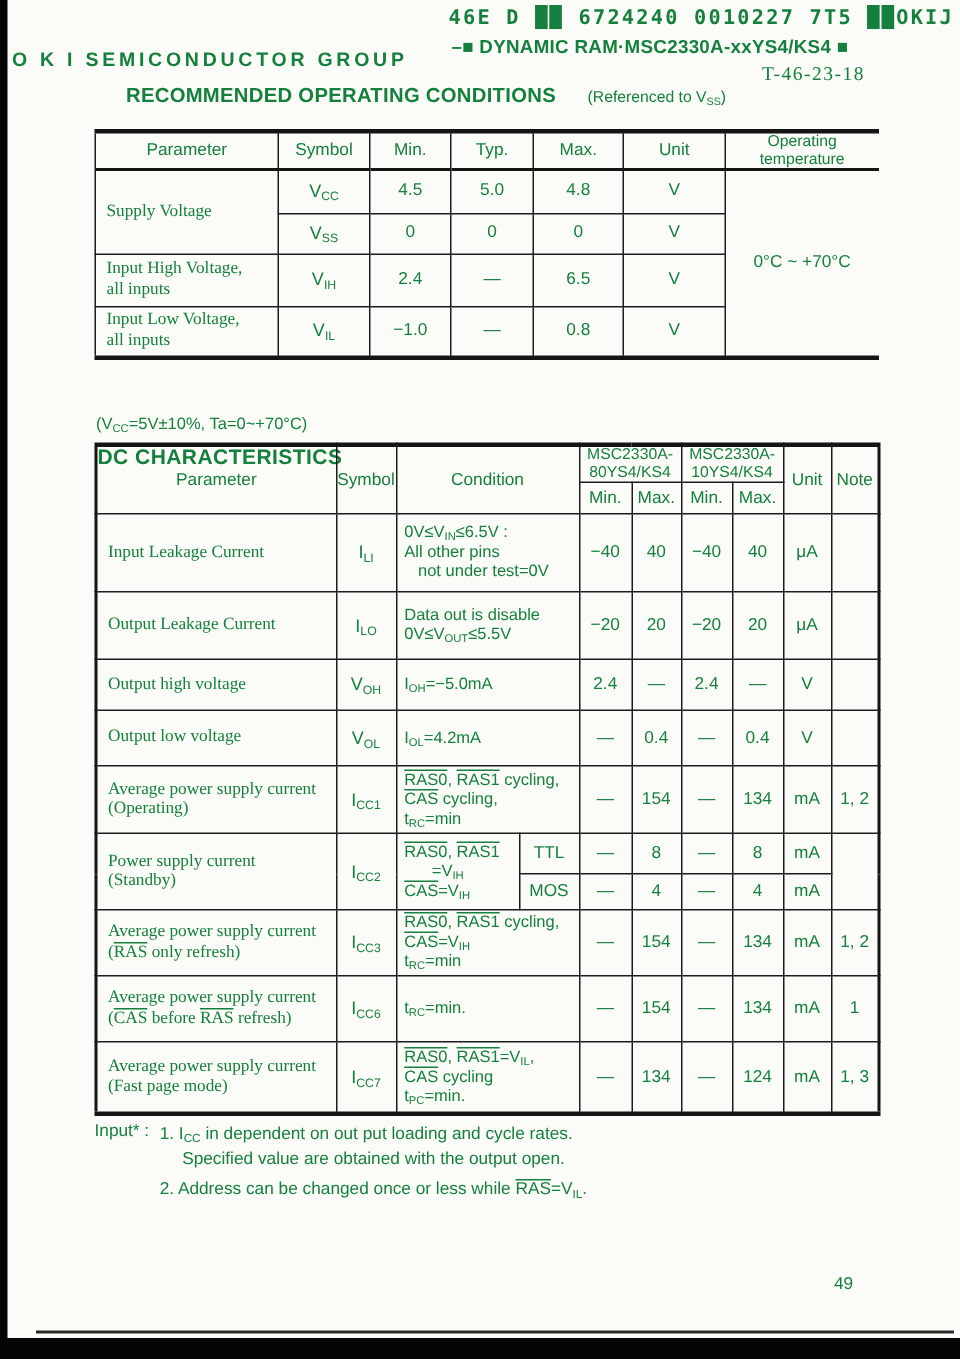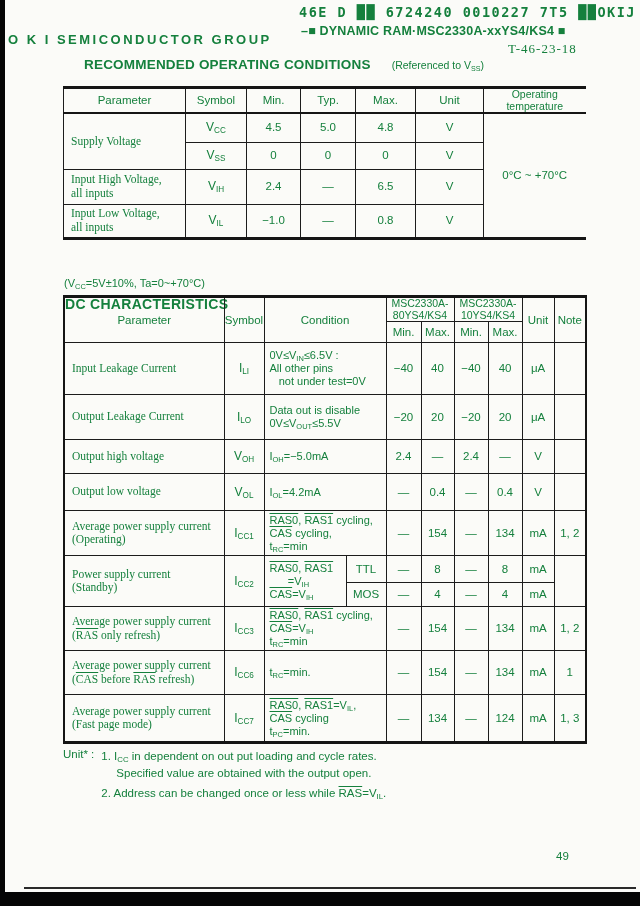--- a/index.html
+++ b/index.html
@@ -266,21 +266,21 @@
         <td>134</td>
         <td>—</td>
         <td>124</td>
         <td>mA</td>
         <td>1, 3</td>
       </tr>
     </tbody>
   </table>
 
   <div class="notes">
-    <span class="notes-label">Unit* :</span>
+    <span class="notes-label">Input* :</span>
     <div>
       <div class="note-line">1. I<sub>CC</sub> in dependent on out put loading and cycle rates.</div>
       <div class="note-line note-indent">Specified value are obtained with the output open.</div>
       <div class="note-line note-gap">2. Address can be changed once or less while <span class="ov">RAS</span>=V<sub>IL</sub>.</div>
     </div>
   </div>
 
   <div class="page-number">49</div>
 
   <div class="bottom-line"></div>

